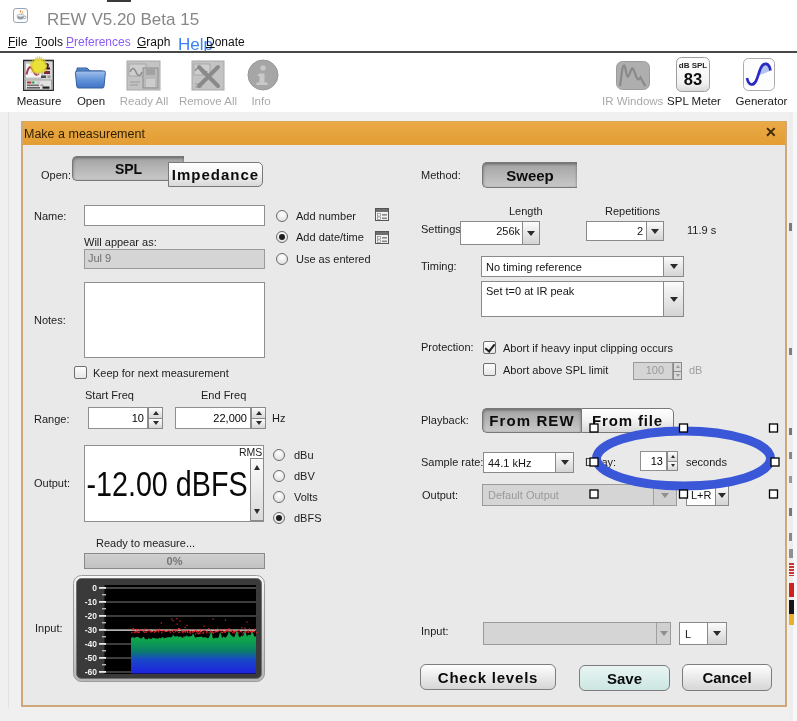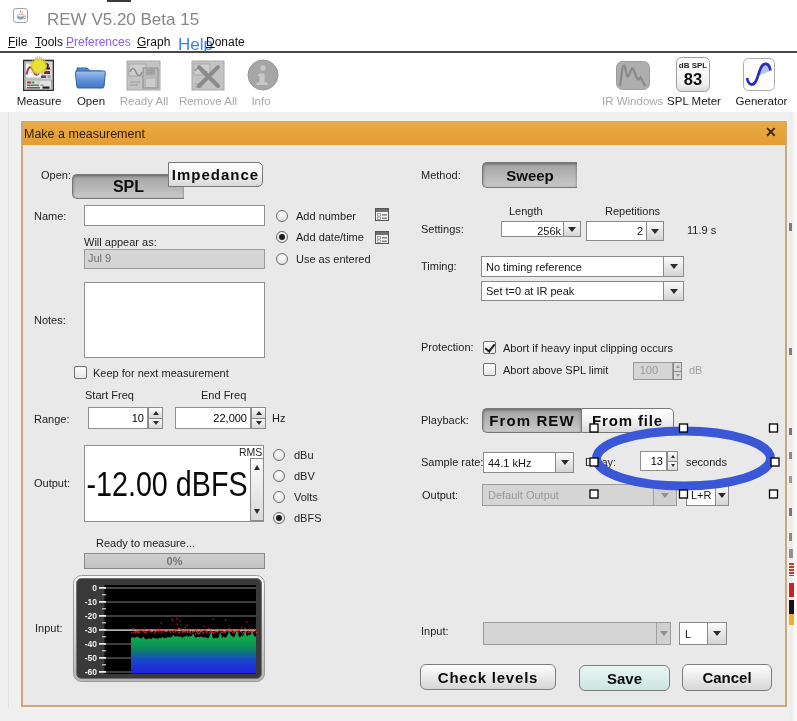--- a/index.html
+++ b/index.html
@@ -147,21 +147,21 @@
 <div class="tlbld" style="left:602px;top:95px;width:61px">IR Windows</div>
 <div class="tlbl" style="left:664px;top:95px;width:60px">SPL Meter</div>
 <div class="tlbl" style="left:731px;top:95px;width:61px">Generator</div>
 
 <div class="ab" style="left:21px;top:121px;width:766px;height:586px;border:2px solid #cda878;border-top:1px solid #d9a856;background:#e9e9e9"></div>
 <div class="ab" style="left:23px;top:122px;width:762px;height:23px;background:linear-gradient(#eaaa47,#e39d33)"></div>
 <div class="ab" style="left:24px;top:127px;font-size:12.5px;color:#2e1d03">Make a measurement</div>
 <div class="ab" style="left:765px;top:124px;font-size:14px;font-weight:bold;color:#3c2708">✕</div>
 
 <div class="lbl" style="left:41px;top:169px">Open:</div>
-<div class="tbtn sel rl" style="left:72px;top:174px;width:112px;height:25px;font-size:16px">SPL</div>
+<div class="tbtn sel rl" style="left:72px;top:156px;width:112px;height:25px;font-size:14px">SPL</div>
 <div class="tbtn uns rr" style="left:168px;top:162px;width:95px;height:25px;font-size:15px;letter-spacing:1px">Impedance</div>
 <div class="lbl" style="left:34px;top:210px">Name:</div>
 <div class="tf" style="left:84px;top:205px;width:181px;height:21px"></div>
 <div class="rad" style="left:276px;top:210px"></div>
 <div class="lbl" style="left:296px;top:210px">Add number</div>
 <div class="rad on" style="left:276px;top:231px"></div>
 <div class="lbl" style="left:296px;top:231px">Add date/time</div>
 <div class="rad" style="left:276px;top:253px"></div>
 <div class="lbl" style="left:296px;top:253px">Use as entered</div>
 <svg class="ab" style="left:375px;top:208px" width="14" height="13" viewBox="0 0 14 13">
@@ -226,52 +226,52 @@
 <div class="lbl" style="left:294px;top:512px">dBFS</div>
 <div class="lbl" style="left:96px;top:537px">Ready to measure...</div>
 <div class="ab" style="left:84px;top:553px;width:181px;height:16px;border:1px solid #8a8a8a;background:linear-gradient(#cfcfcf,#c2c2c2);font-size:11px;font-weight:bold;color:#757575;text-align:center;line-height:14px">0%</div>
 <div class="lbl" style="left:35px;top:622px">Input:</div>
 
 <div class="lbl" style="left:421px;top:169px">Method:</div>
 <div class="tbtn sel rl" style="left:482px;top:162px;width:95px;height:26px;font-size:15px">Sweep</div>
 <div class="lbl" style="left:509px;top:205px">Length</div>
 <div class="lbl" style="left:605px;top:205px">Repetitions</div>
 <div class="lbl" style="left:421px;top:223px">Settings:</div>
-<div class="combo" style="left:501px;top:221px;width:80px;height:16px">
+<div class="combo" style="left:460px;top:221px;width:80px;height:24px">
       <div style="position:absolute;right:19px;top:3px">256k</div>
       <div class="car" style="width:17px">
         <div class="tri"></div>
       </div>
     </div>
 <div class="combo" style="left:586px;top:221px;width:78px;height:20px">
       <div style="position:absolute;right:20px;top:3px">2</div>
       <div class="car" style="width:17px">
         <div class="tri"></div>
       </div>
     </div>
 <div class="lbl" style="left:687px;top:224px">11.9 s</div>
 <div class="lbl" style="left:421px;top:260px">Timing:</div>
 <div class="combo" style="left:481px;top:256px;width:203px;height:21px">
       <div style="position:absolute;left:4px;top:3.5px">No timing reference</div>
       <div class="car" style="width:20px">
         <div class="tri"></div>
       </div>
     </div>
-<div class="combo" style="left:481px;top:281px;width:203px;height:20px">
+<div class="combo" style="left:481px;top:281px;width:203px;height:36px">
       <div style="position:absolute;left:4px;top:3px">Set t=0 at IR peak</div>
       <div class="car" style="width:20px">
         <div class="tri"></div>
       </div>
     </div>
 <div class="lbl" style="left:421px;top:341px">Protection:</div>
 <div class="cb on" style="left:483px;top:341px"></div>
 <div class="lbl" style="left:503px;top:342px">Abort if heavy input clipping occurs</div>
 <div class="cb" style="left:483px;top:363px"></div>
 <div class="lbl" style="left:503px;top:364px">Abort above SPL limit</div>
-<div class="tfd" style="left:633px;top:362px;width:40px;height:18px;line-height:15px;text-align:right;padding-right:14px;color:#9a9a9a">100</div>
+<div class="tfd" style="left:633px;top:362px;width:40px;height:18px;line-height:15px;text-align:right;padding-right:8px;color:#9a9a9a">100</div>
 <div class="spin" style="left:673px;top:362px;width:9px;height:18px">
       <div class="sbt" style="background:#d9d9d9">
         <div class="tupg" style="border-left-width:2.5px;border-right-width:2.5px;border-bottom-width:3.5px"></div>
       </div>
       <div class="sbt" style="background:#d9d9d9">
         <div class="tdng" style="border-left-width:2.5px;border-right-width:2.5px;border-top-width:3.5px"></div>
       </div>
     </div>
 <div class="glbl" style="left:689px;top:364px">dB</div>
 <div class="lbl" style="left:421px;top:414px">Playback:</div>

